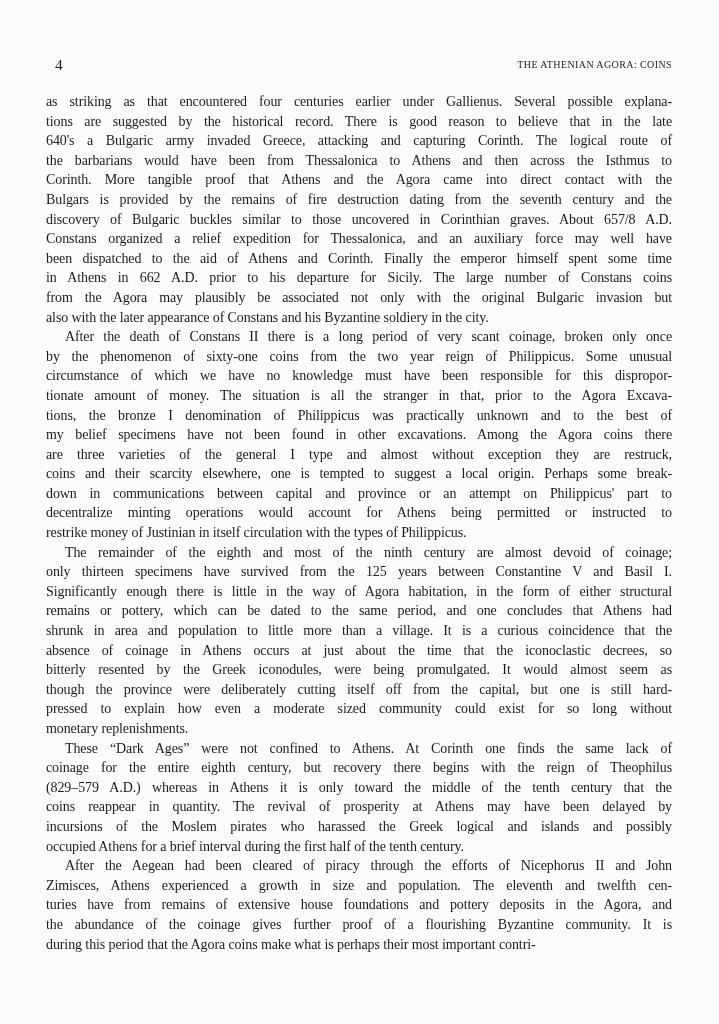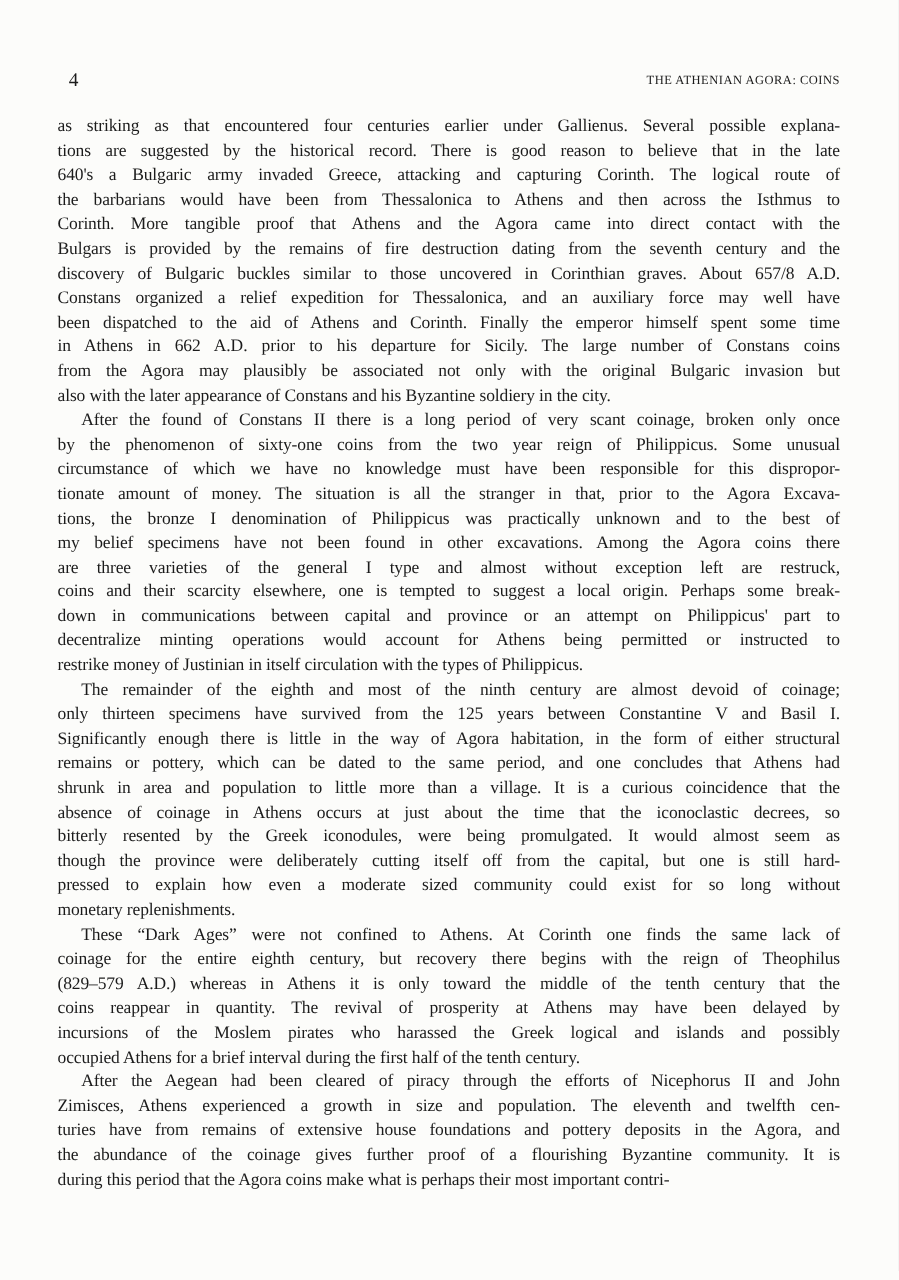--- a/index.html
+++ b/index.html
@@ -84,27 +84,27 @@
         <div class="line">Corinth. More tangible proof that Athens and the Agora came into direct contact with the</div>
         <div class="line">Bulgars is provided by the remains of fire destruction dating from the seventh century and the</div>
         <div class="line">discovery of Bulgaric buckles similar to those uncovered in Corinthian graves. About 657/8 A.D.</div>
         <div class="line">Constans organized a relief expedition for Thessalonica, and an auxiliary force may well have</div>
         <div class="line">been dispatched to the aid of Athens and Corinth. Finally the emperor himself spent some time</div>
         <div class="line">in Athens in 662 A.D. prior to his departure for Sicily. The large number of Constans coins</div>
         <div class="line">from the Agora may plausibly be associated not only with the original Bulgaric invasion but</div>
         <div class="line last">also with the later appearance of Constans and his Byzantine soldiery in the city.</div>
       </div>
       <div class="para">
-        <div class="line indent">After the found of Constans II there is a long period of very scant coinage, broken only once</div>
+        <div class="line indent">After the death of Constans II there is a long period of very scant coinage, broken only once</div>
         <div class="line">by the phenomenon of sixty-one coins from the two year reign of Philippicus. Some unusual</div>
         <div class="line">circumstance of which we have no knowledge must have been responsible for this dispropor-</div>
         <div class="line">tionate amount of money. The situation is all the stranger in that, prior to the Agora Excava-</div>
         <div class="line">tions, the bronze I denomination of Philippicus was practically unknown and to the best of</div>
         <div class="line">my belief specimens have not been found in other excavations. Among the Agora coins there</div>
-        <div class="line">are three varieties of the general I type and almost without exception left are restruck,</div>
+        <div class="line">are three varieties of the general I type and almost without exception they are restruck,</div>
         <div class="line">coins and their scarcity elsewhere, one is tempted to suggest a local origin. Perhaps some break-</div>
         <div class="line">down in communications between capital and province or an attempt on Philippicus' part to</div>
         <div class="line">decentralize minting operations would account for Athens being permitted or instructed to</div>
         <div class="line last">restrike money of Justinian in itself circulation with the types of Philippicus.</div>
       </div>
       <div class="para">
         <div class="line indent">The remainder of the eighth and most of the ninth century are almost devoid of coinage;</div>
         <div class="line">only thirteen specimens have survived from the 125 years between Constantine V and Basil I.</div>
         <div class="line">Significantly enough there is little in the way of Agora habitation, in the form of either structural</div>
         <div class="line">remains or pottery, which can be dated to the same period, and one concludes that Athens had</div>

